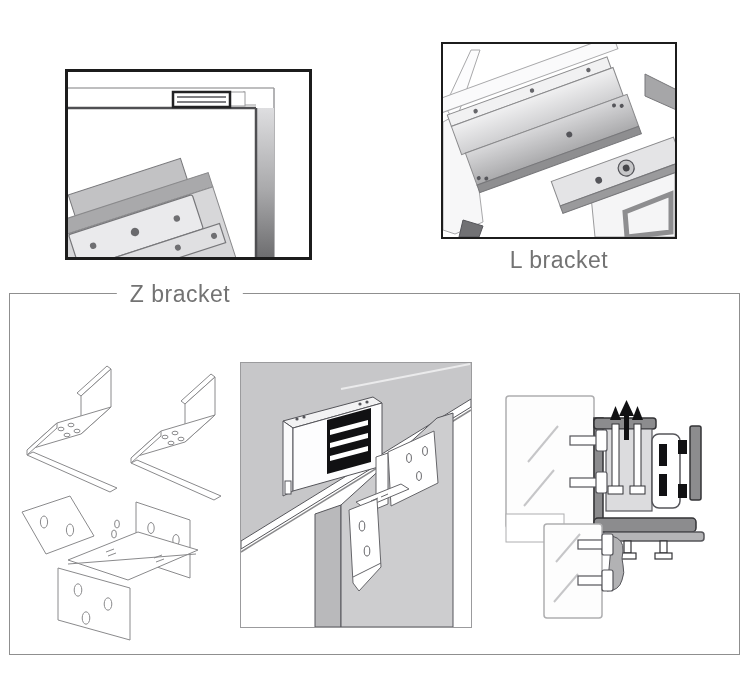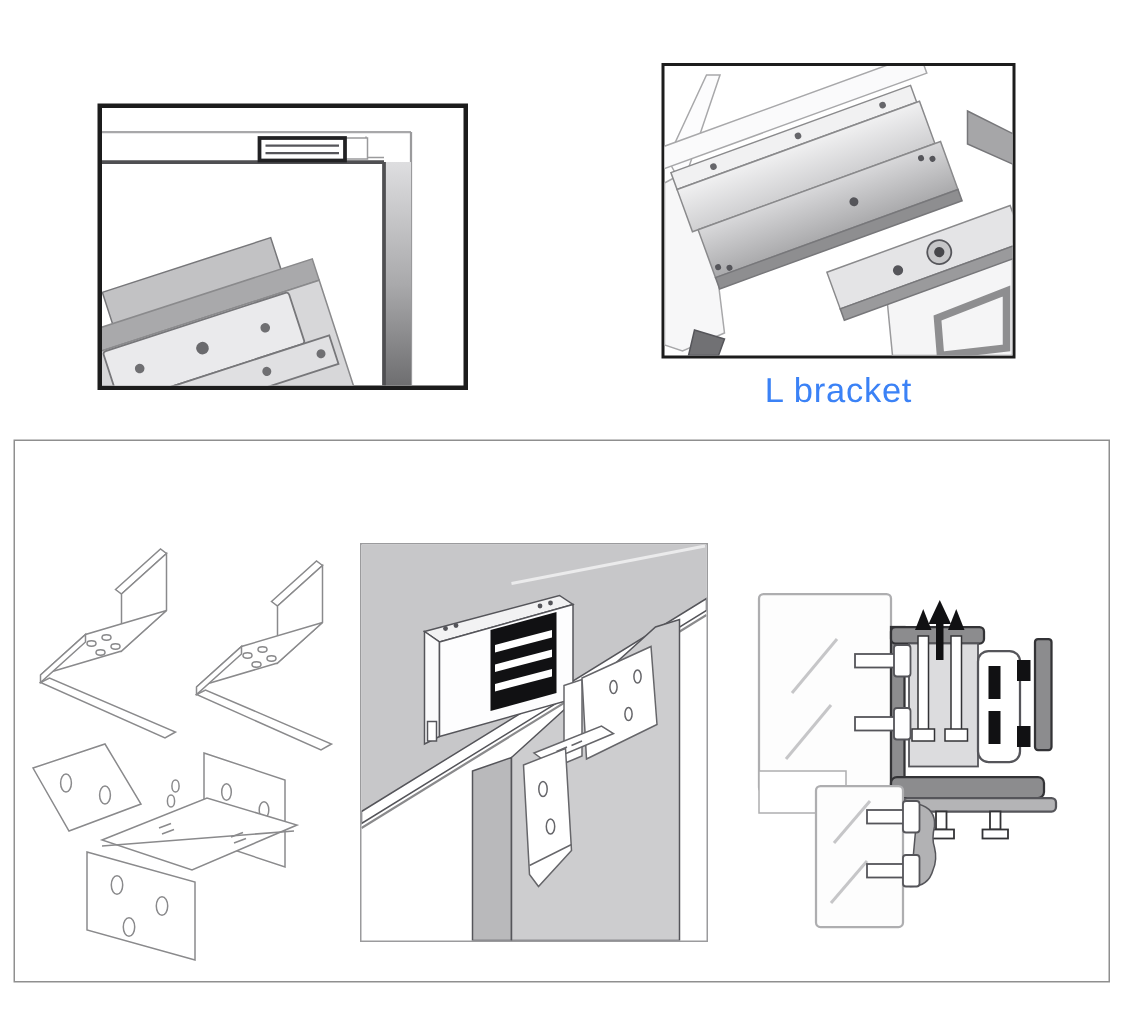--- a/index.html
+++ b/index.html
@@ -4,21 +4,21 @@
 <style>
   html,body{margin:0;padding:0;background:#ffffff;}
   .canvas{
     position:relative;width:750px;height:673px;background:#ffffff;
     font-family:"Liberation Sans", sans-serif;overflow:hidden;
   }
   .panel{position:absolute;background:#ffffff;box-sizing:border-box;}
   .panel-door-corner{left:65px;top:69px;width:247px;height:191px;border:3px solid #1c1c1c;}
   .panel-l-bracket{left:441px;top:42px;width:236px;height:197px;border:2px solid #1c1c1c;}
   .caption{
-    position:absolute;color:#3b82f6;font-size:23px;line-height:26px;
+    position:absolute;color:#737373;font-size:23px;line-height:26px;
     letter-spacing:0.5px;white-space:nowrap;
   }
   .l-caption{left:441px;top:247px;width:236px;text-align:center;}
   .z-box{
     position:absolute;left:9px;top:293px;width:731px;height:362px;
     border:1px solid #8f8f8f;box-sizing:border-box;background:#ffffff;
   }
   .z-caption{left:180px;top:281px;transform:translateX(-50%);
     background:#ffffff;padding:0 13px;z-index:2;}
   .art{position:absolute;}
@@ -122,20 +122,21 @@
           <circle cx="150" cy="27" r="3.4" fill="#46464a"></circle>
           <circle cx="120" cy="29" r="3.4" fill="#55555a"></circle>
         </g>
       </g>
     </svg>
   </div>
 
   <div class="caption l-caption">L bracket</div>
 
   <div class="z-box"></div>
+  <div class="caption z-caption">Z bracket</div>
 
   <div class="art art-z-pieces">
     <svg viewBox="0 0 218 142">
       <g id="zpiece" fill="#ffffff" stroke="#8a8a8c" stroke-width="1">
         <polygon points="60,33 90,6 94,9 64,36"></polygon>
         <polygon points="64,36 94,9 94,47 64,74"></polygon>
         <polygon points="64,74 94,47 40,63 10,90"></polygon>
         <polygon points="10,90 40,63 40,68 10,95"></polygon>
         <polygon points="10,95 16,92 100,128 93,132"></polygon>
         <ellipse cx="44" cy="69" rx="3" ry="1.8" fill="none"></ellipse>

